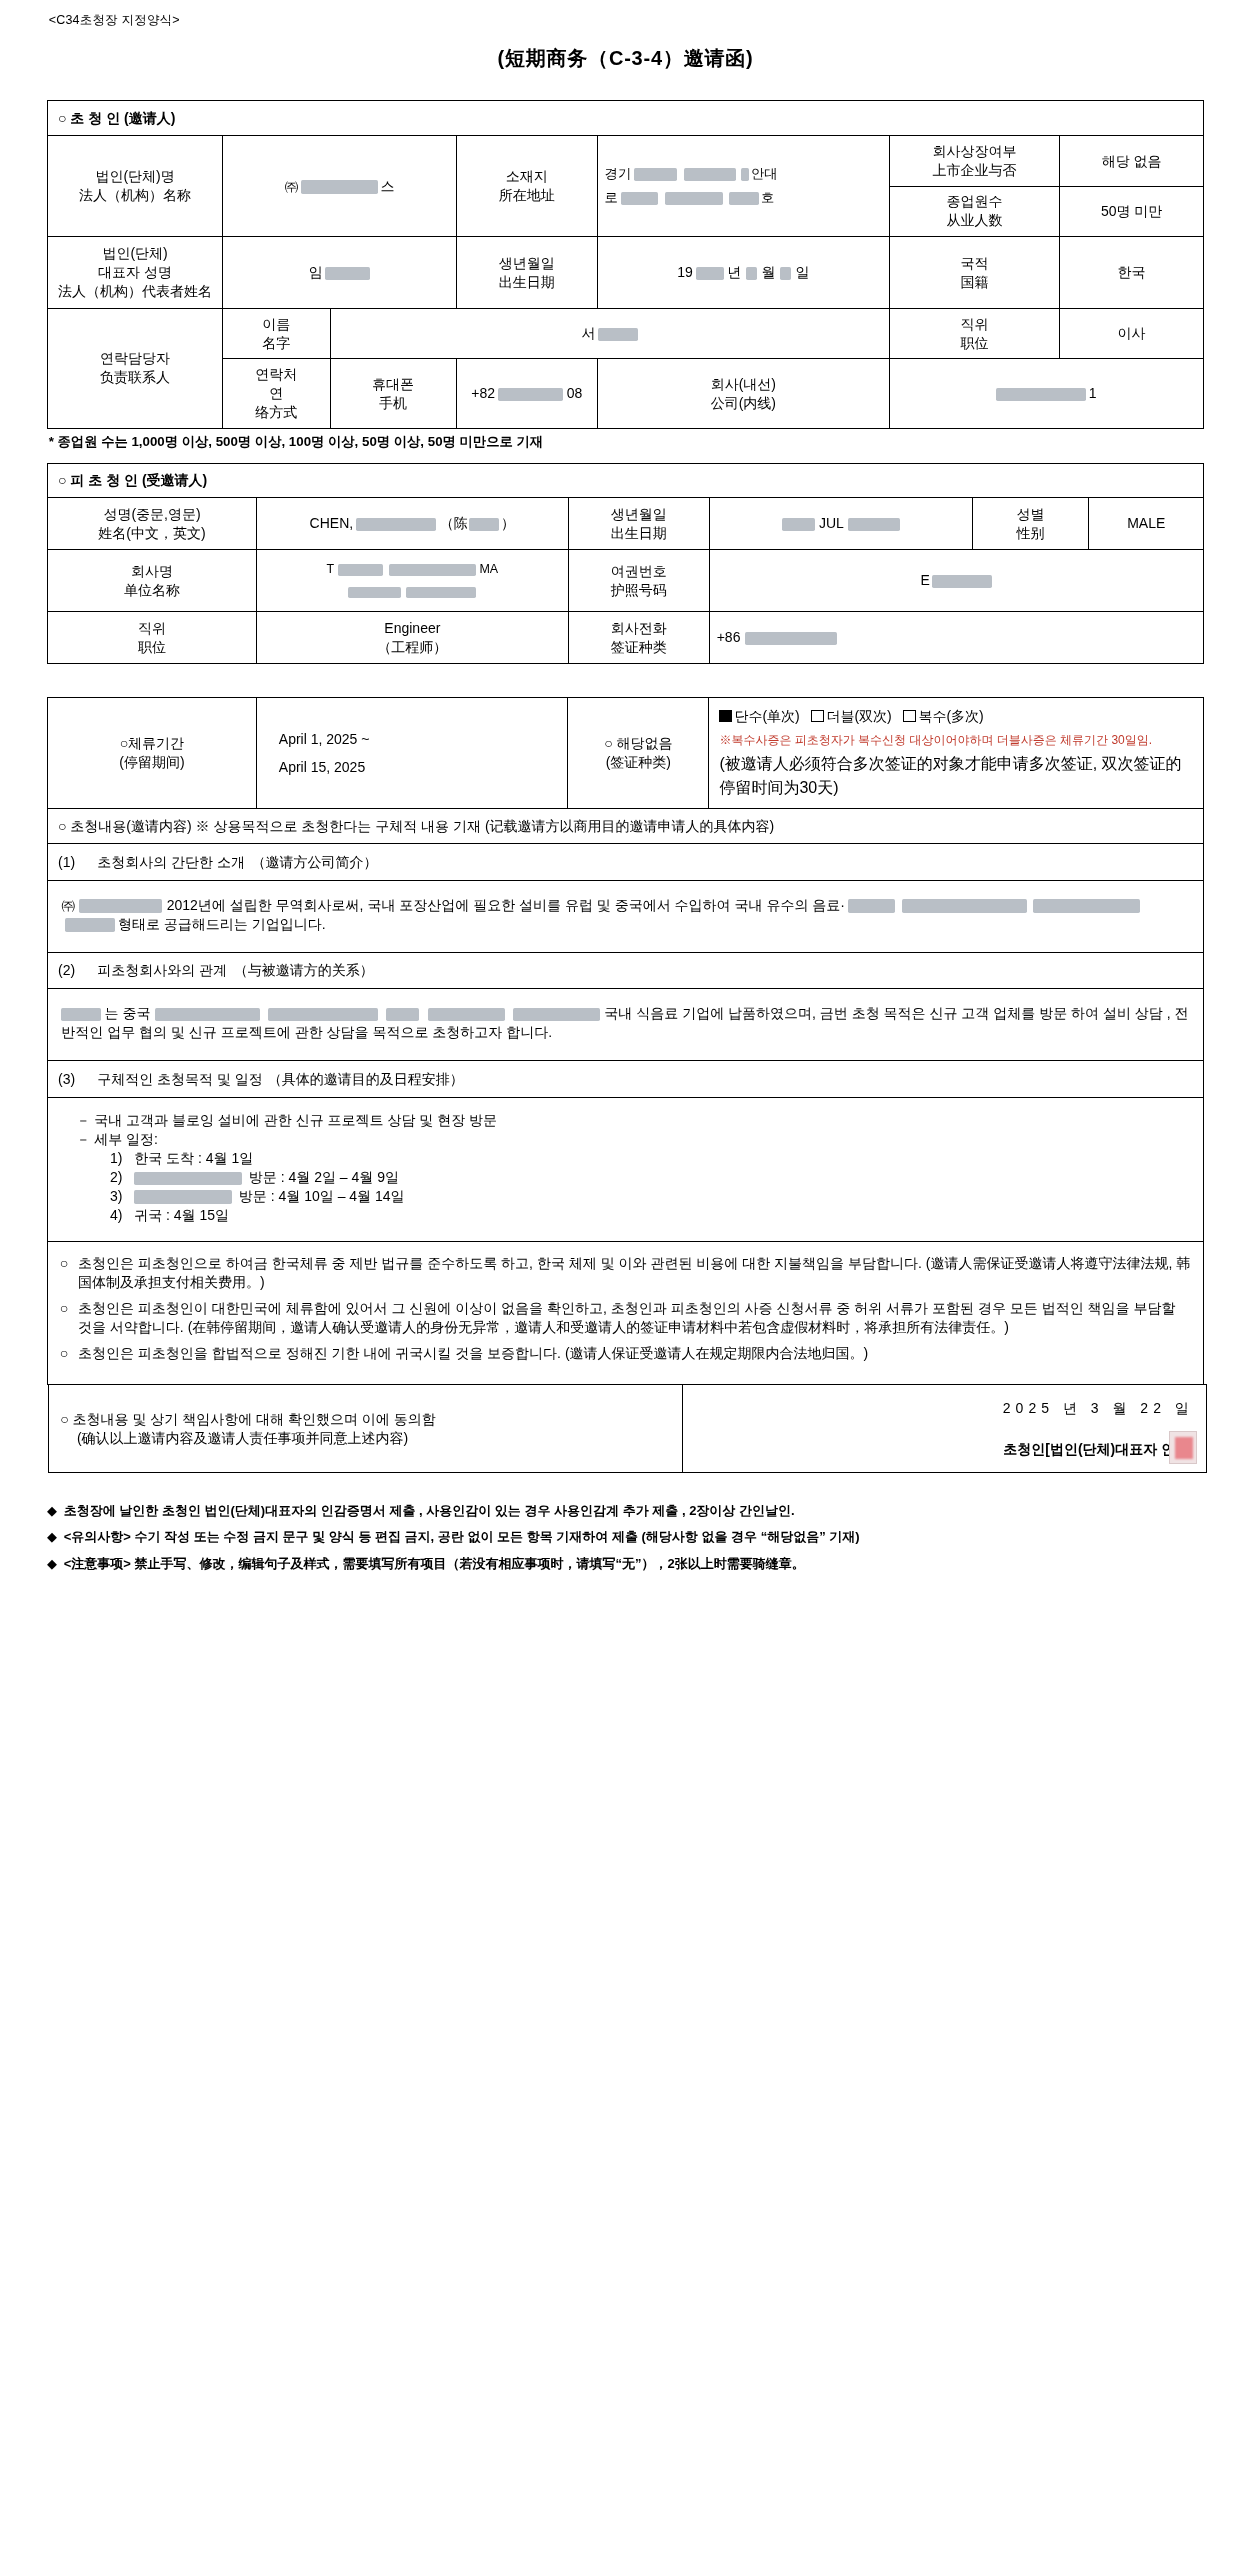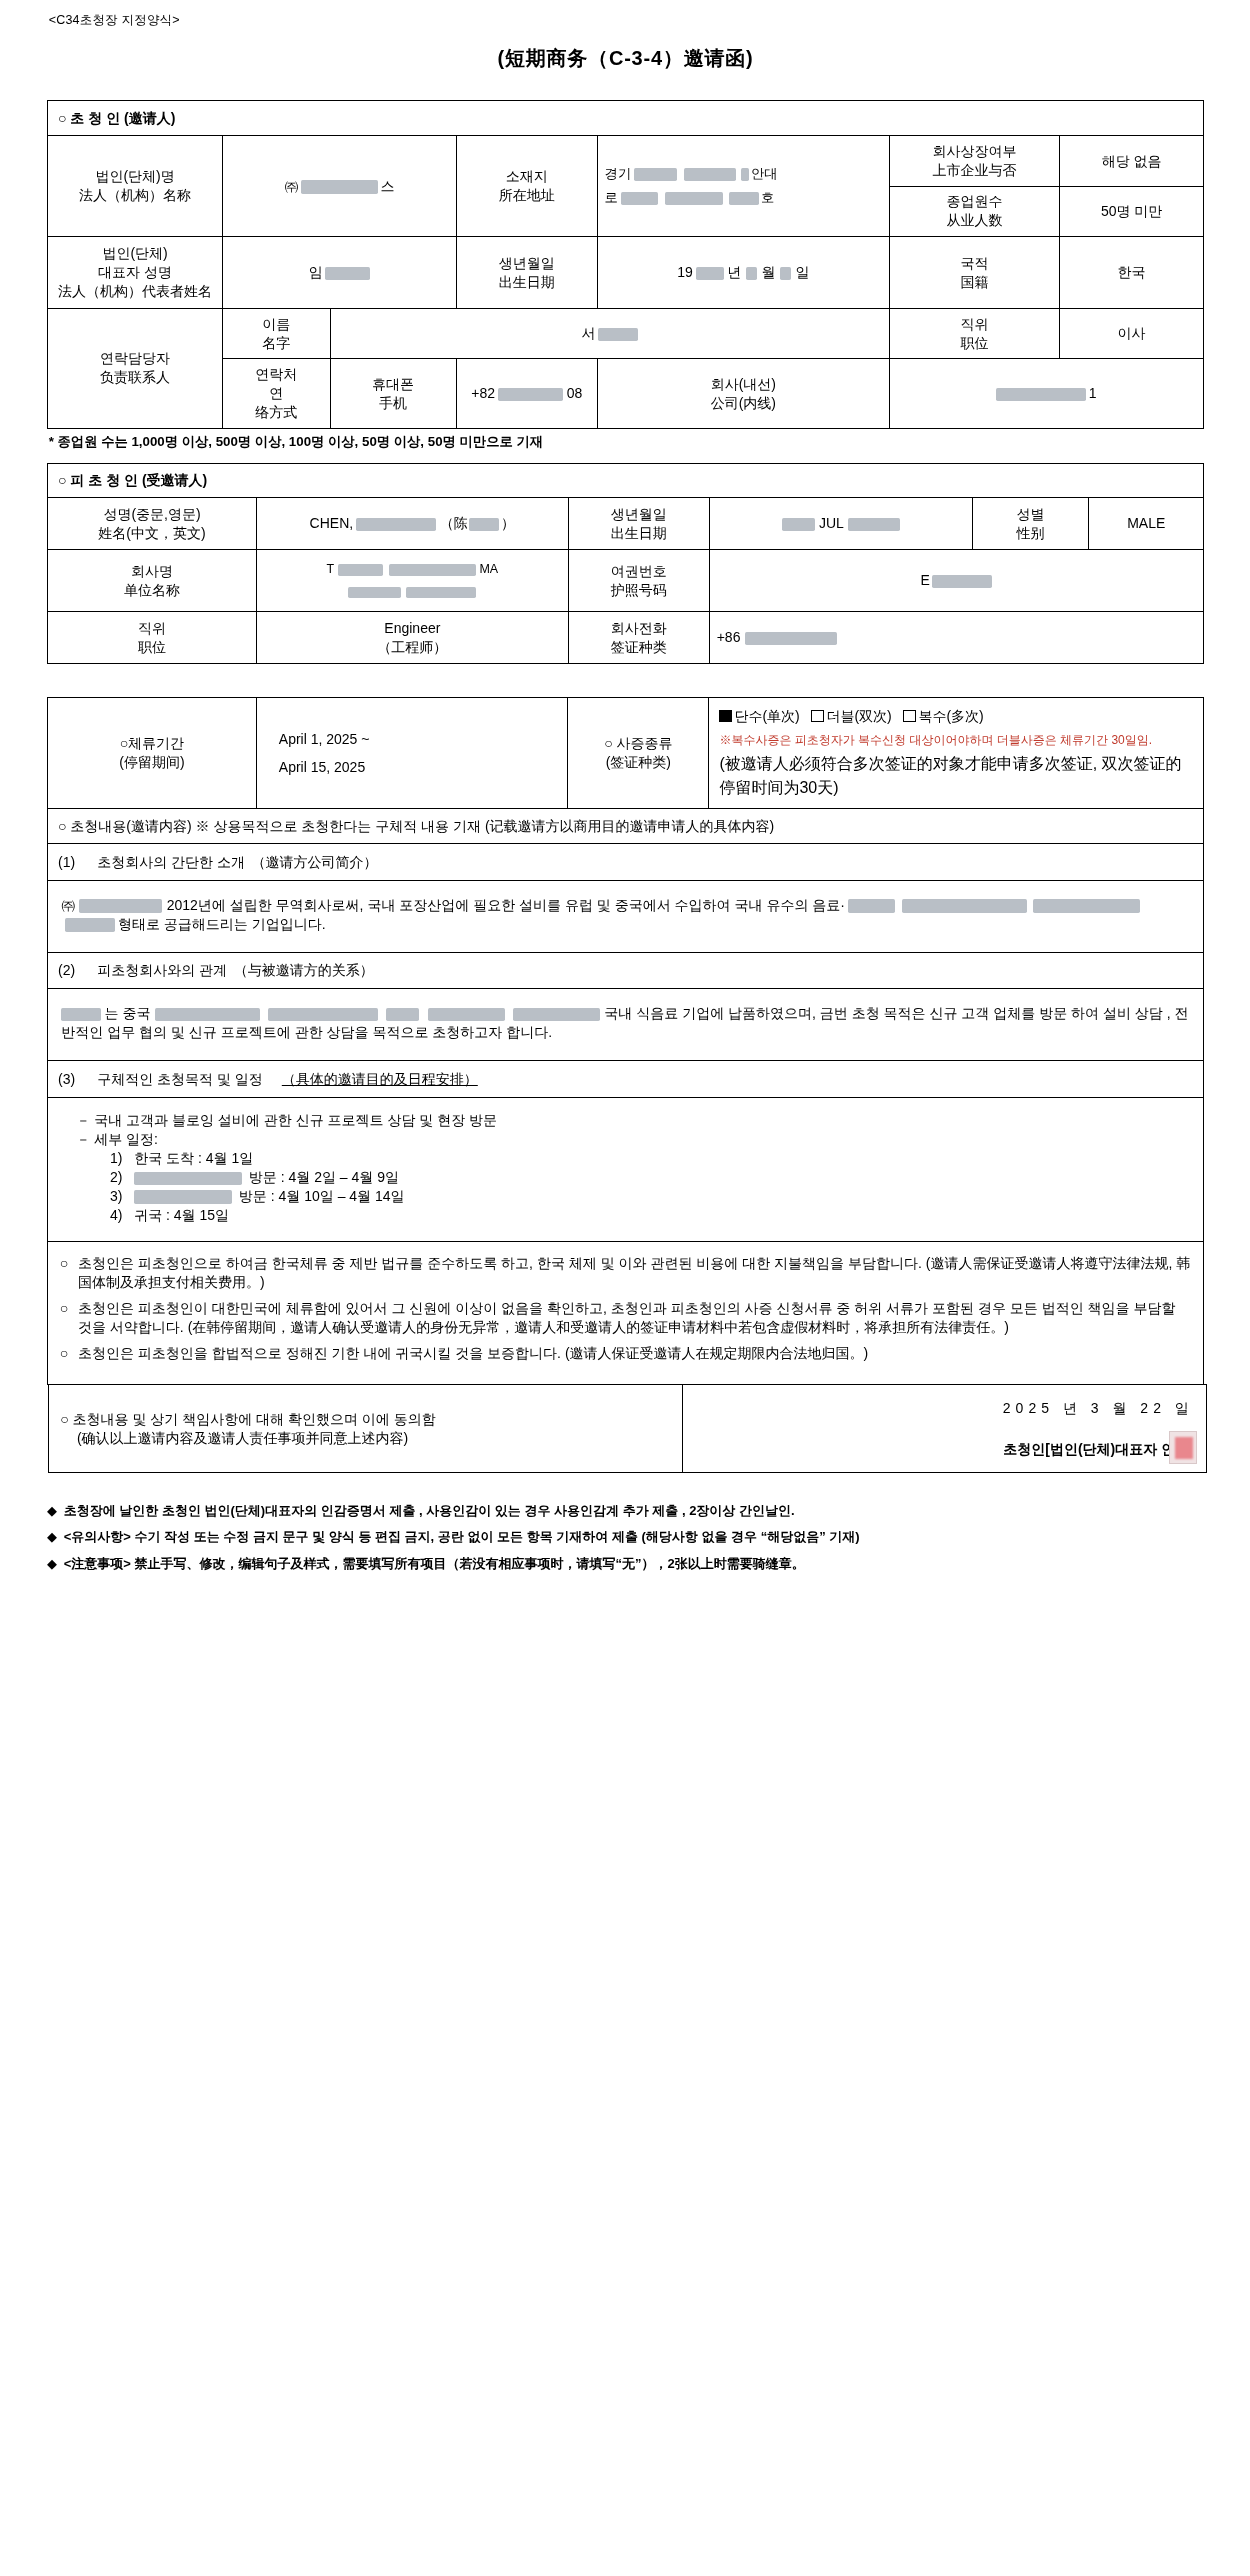--- a/index.html
+++ b/index.html
@@ -355,21 +355,21 @@
         <tr>
       <td class="lbl" style="height:98px;">
         <div>○체류기간</div>
         <div>(停留期间)</div>
       </td>
       <td style="padding-left:22px;line-height:2.0;">
         <div>April 1, 2025 ~</div>
         <div>April 15, 2025</div>
       </td>
       <td class="lbl">
-        <div>○ 사증종류</div>
+        <div>○ 해당없음</div>
         <div>(签证种类)</div>
       </td>
       <td class="visa-box">
         <div class="visa-row1">
           <span class="chk filled"></span><span>단수(单次)</span>
           &nbsp;&nbsp;<span class="chk"></span><span>더블(双次)</span>
           &nbsp;&nbsp;<span class="chk"></span><span>복수(多次)</span>
         </div>
         <div class="visa-note">※복수사증은 피초청자가 복수신청 대상이어야하며 더블사증은 체류기간 30일임.</div>
         <div class="visa-note-cn">(被邀请人必须符合多次签证的对象才能申请多次签证, 双次签证的停留时间为30天)</div>
@@ -398,21 +398,21 @@
         <span style="margin-right:22px;">(2)</span><span>피초청회사와의 관계</span><span style="margin-left:6.7px;">（与被邀请方的关系）</span>
       </td>
     </tr>
     <tr>
       <td class="item-body">
         <span class="blk" style="width:40px;height:13.3px;margin-right:3.3px;"></span><span>는 중국</span><span class="blk" style="width:105px;height:13.3px;margin:0 4.2px;"></span><span class="blk" style="width:110px;height:13.3px;margin:0 4.2px;"></span><span class="blk" style="width:33px;height:13.3px;margin:0 4.2px;"></span><span class="blk" style="width:77px;height:13.3px;margin:0 4.2px;"></span><span class="blk" style="width:87px;height:13.3px;margin:0 4.2px;"></span><span>국내 식음료 기업에 납품하였으며, 금번 초청 목적은 신규 고객 업체를 방문 하여 설비 상담 , 전반적인 업무 협의 및 신규 프로젝트에 관한 상담을 목적으로 초청하고자 합니다.</span>
       </td>
     </tr>
     <tr>
       <td class="item-head">
-        <span style="margin-right:22px;">(3)</span><span>구체적인 초청목적 및 일정</span><span style="margin-left:19px;text-decoration:underline;">（具体的邀请目的及日程安排）</span>
+        <span style="margin-right:22px;">(3)</span><span>구체적인 초청목적 및 일정</span><span style="margin-left:5px;">（具体的邀请目的及日程安排）</span>
       </td>
     </tr>
     <tr>
       <td class="sched-body">
         <div class="lv1">－  국내 고객과 블로잉 설비에 관한 신규 프로젝트 상담 및 현장 방문</div>
         <div class="lv1">－  세부 일정:</div>
         <div class="lv2">
           <span style="margin-right:11.7px;">1)</span><span>한국 도착 : 4월 1일</span>
         </div>
         <div class="lv2">

